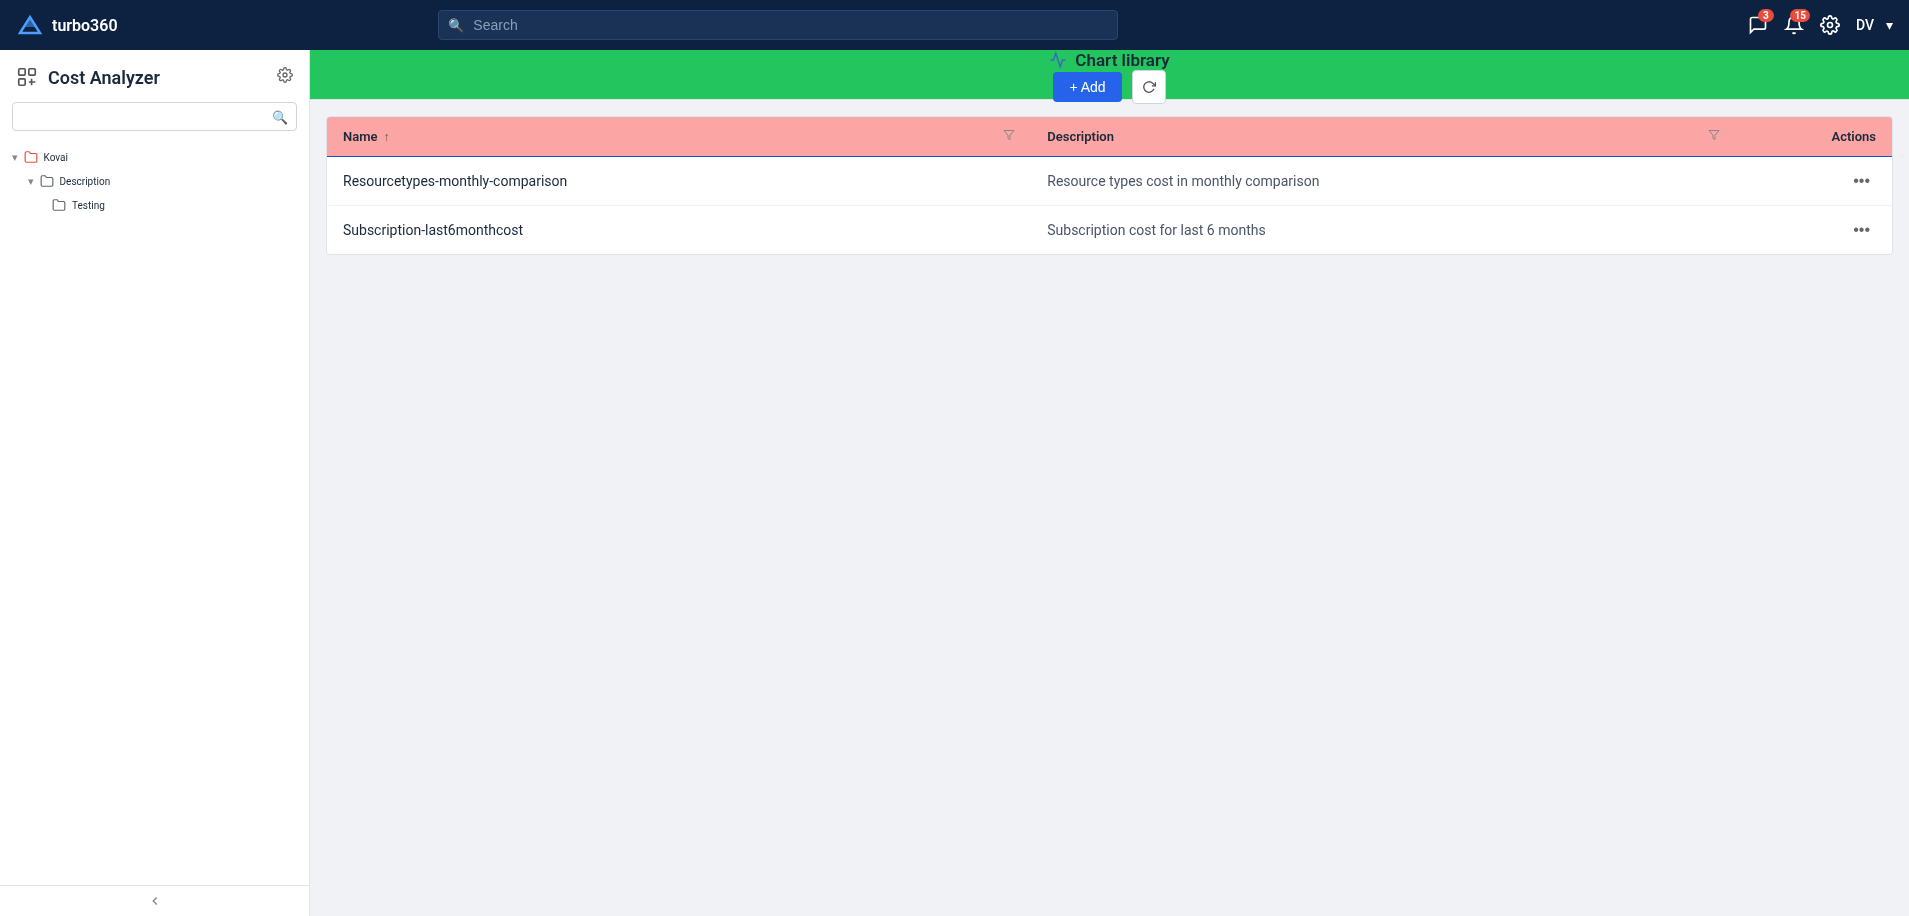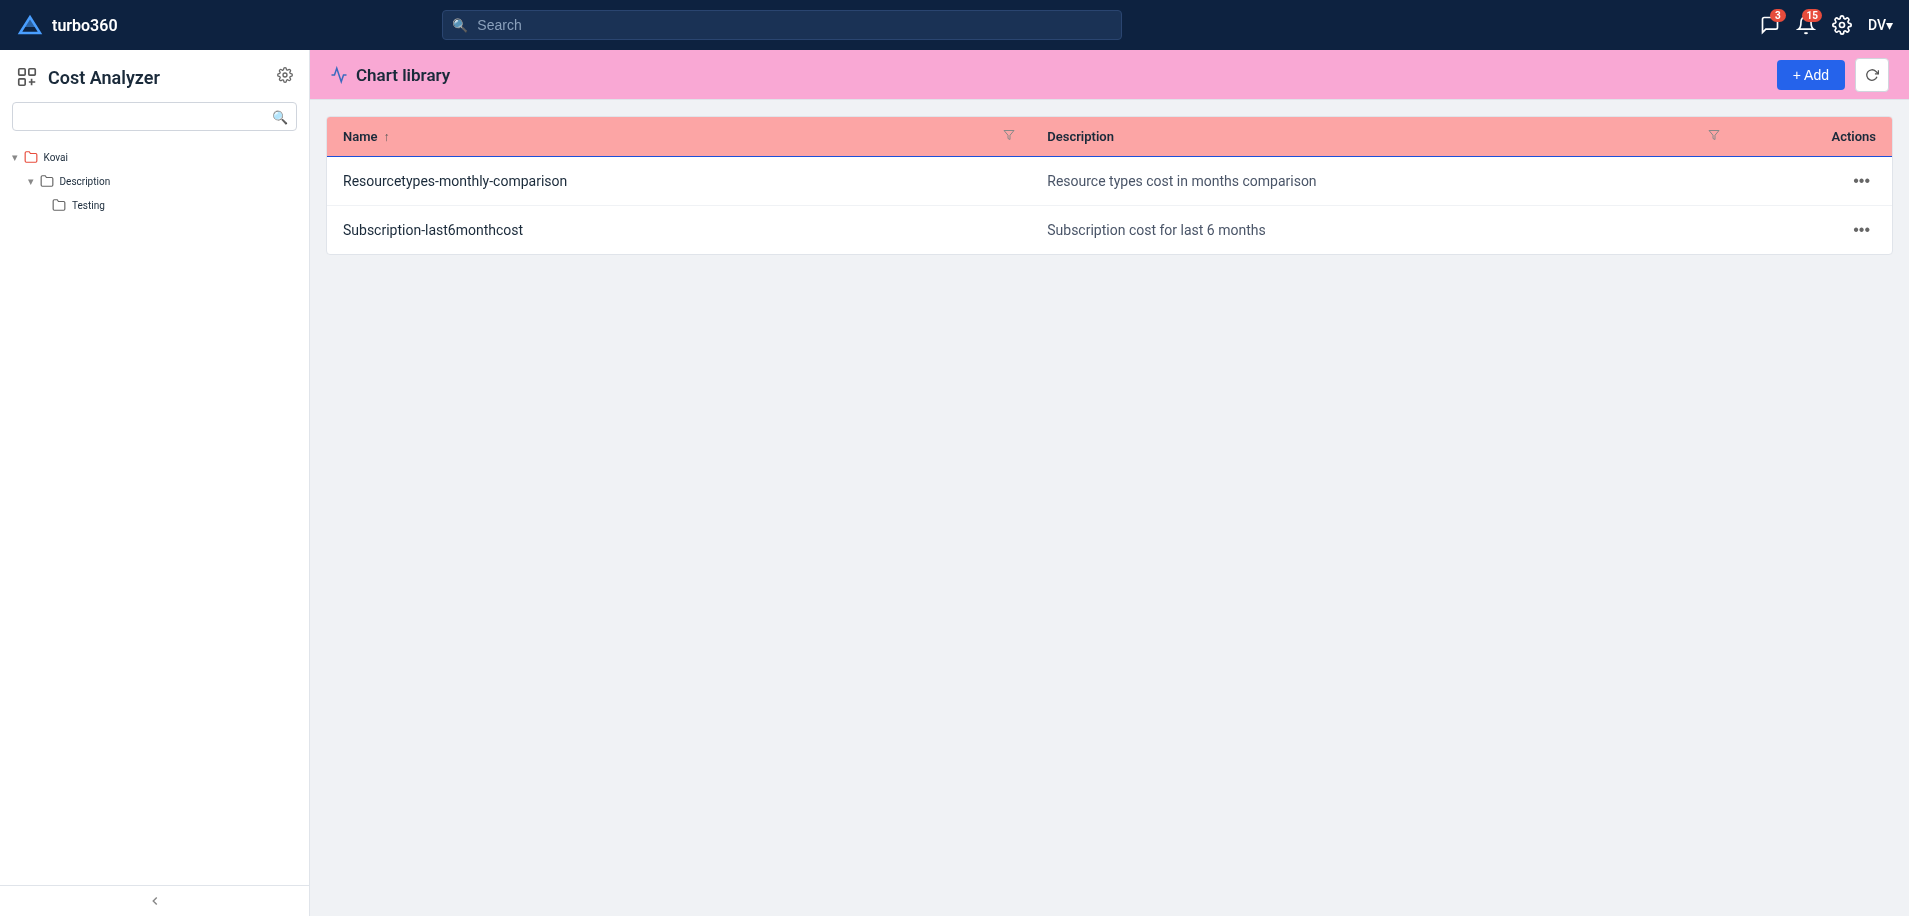--- a/index.html
+++ b/index.html
@@ -81,21 +81,21 @@
       padding: 1px 4px;
       min-width: 16px;
       text-align: center;
     }
     .user-btn {
       color: #fff;
       font-size: 14px;
       font-weight: 500;
       display: flex;
       align-items: center;
-      gap: 0;
+      gap: 12px;
       cursor: pointer;
     }
 
     
     .layout {
       display: flex;
       height: calc(916px - 50px);
     }
 
     
@@ -181,27 +181,28 @@
 
     
     .main-content {
       flex: 1;
       display: flex;
       flex-direction: column;
       background: #f0f2f5;
       overflow: hidden;
     }
     .main-header {
-      background: #f9a8d4;
+      background: #22c55e;
       height: 50px;
       display: flex;
       align-items: center;
       justify-content: space-between;
       padding: 0 20px;
       border-bottom: 1px solid #e0e4ea;
+      flex-direction: column;
     }
     .main-header-title {
       display: flex;
       align-items: center;
       gap: 8px;
       font-size: 17px;
       font-weight: 600;
       color: #1a2a3a;
     }
     .header-actions {
@@ -462,21 +463,21 @@
                 </div>
               </th>
               <th class="th-actions">
                 <span>Actions</span>
               </th>
             </tr>
           </thead>
           <tbody id="table-body">
           <tr>
                 <td class="td-name">Resourcetypes-monthly-comparison</td>
-                <td class="td-desc">Resource types cost in months comparison</td>
+                <td class="td-desc">Resource types cost in monthly comparison</td>
                 <td class="td-actions"><button class="ellipsis-btn">•••</button></td>
               </tr>
               <tr>
                 <td class="td-name">Subscription-last6monthcost</td>
                 <td class="td-desc">Subscription cost for last 6 months</td>
                 <td class="td-actions"><button class="ellipsis-btn">•••</button></td>
               </tr>
             </tbody>
         </table>
       </div>

